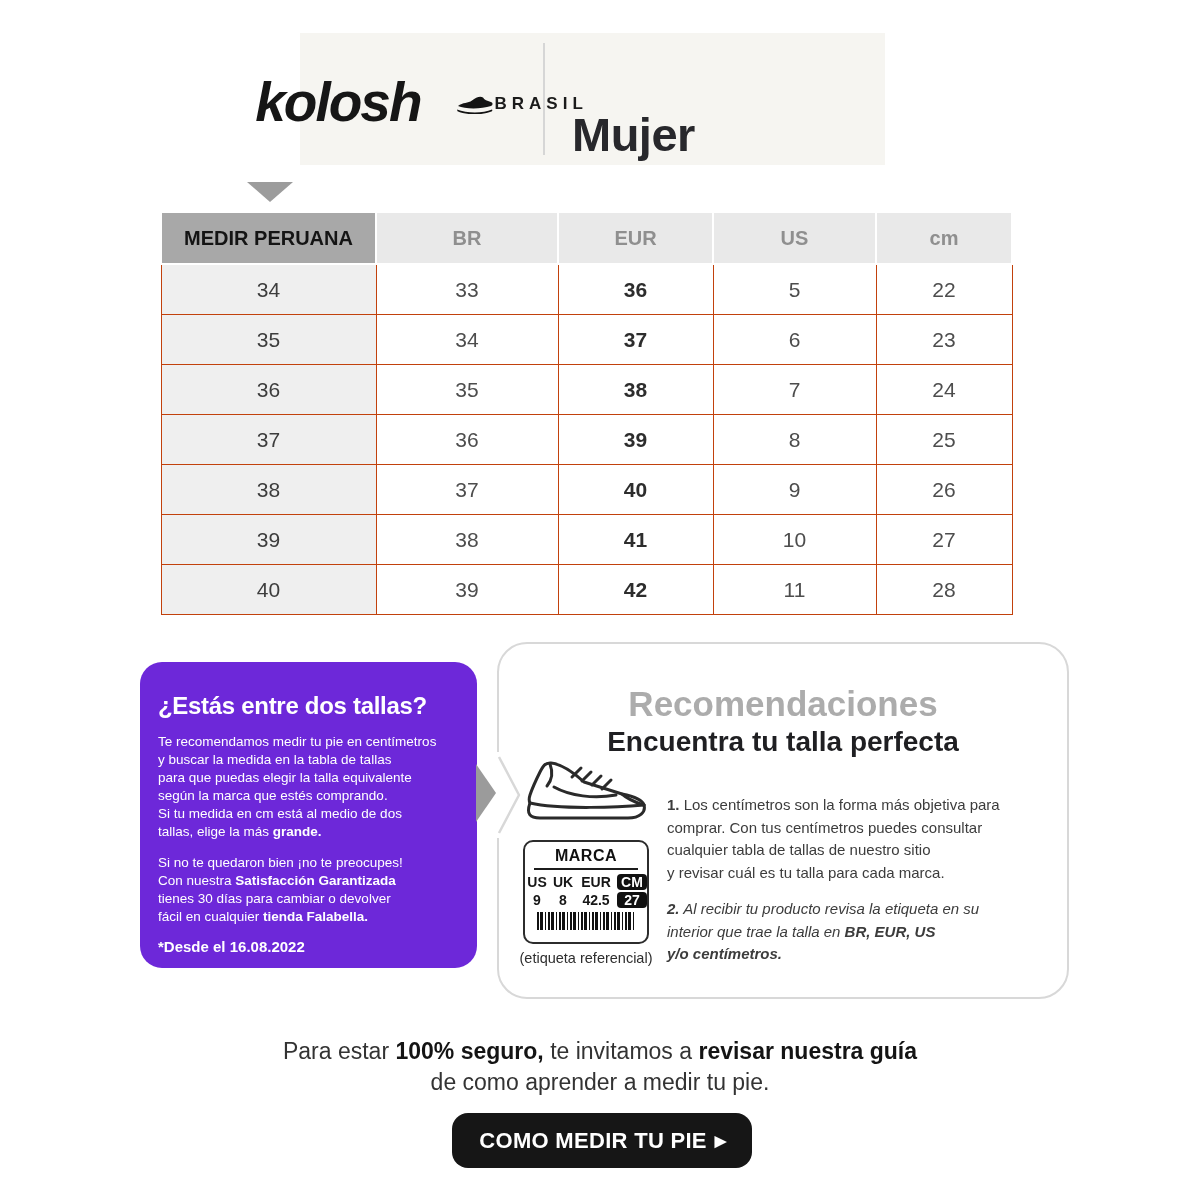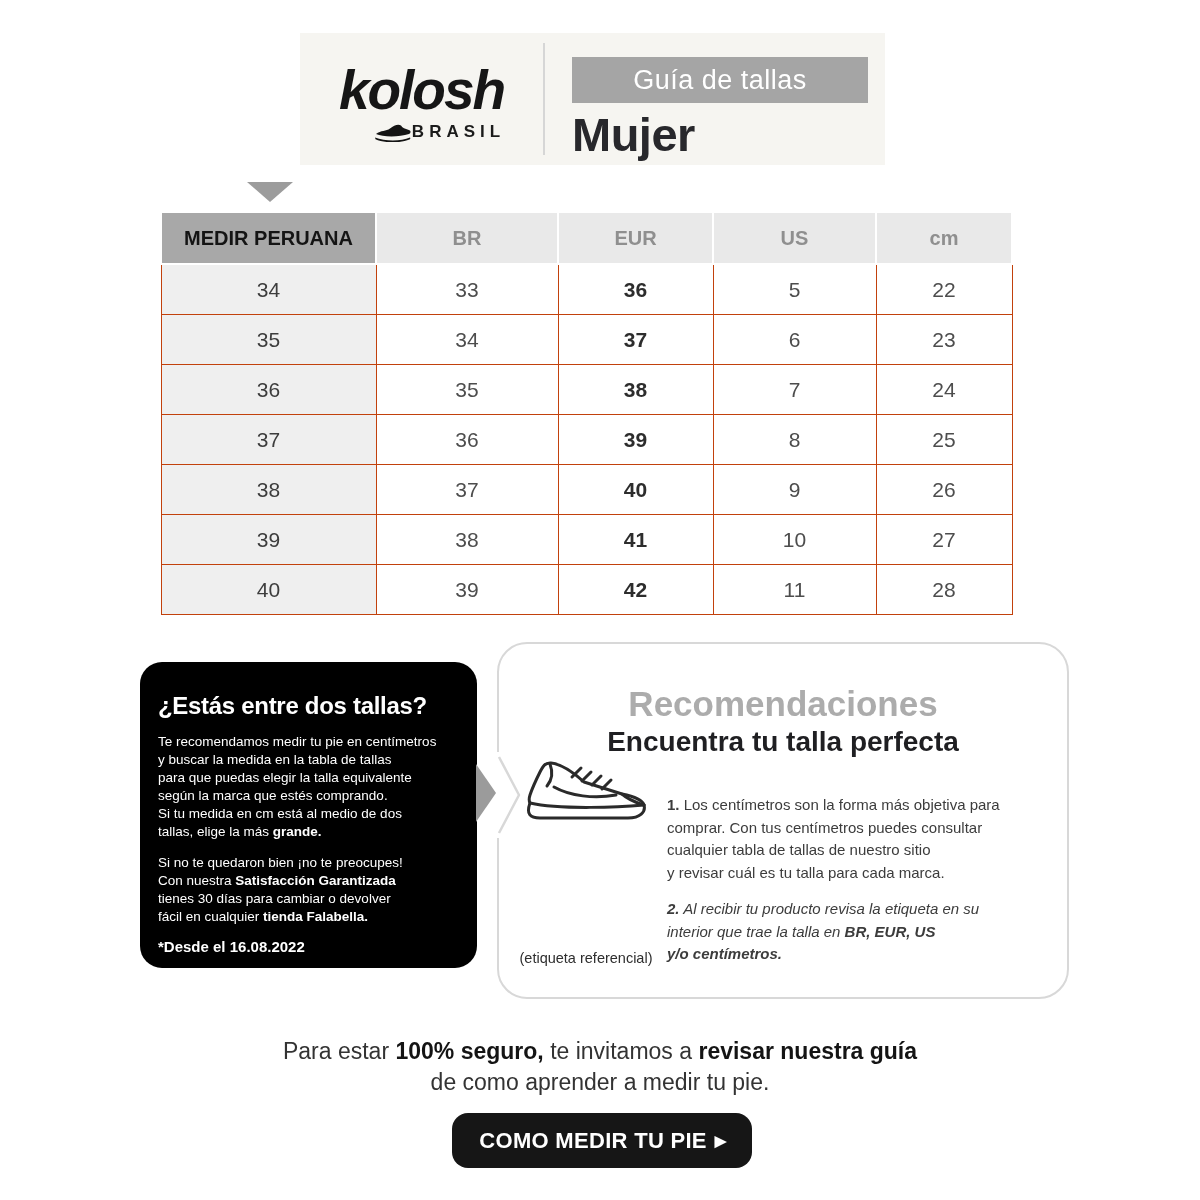--- a/index.html
+++ b/index.html
@@ -1,21 +1,21 @@
 <!DOCTYPE html>
 <html><head>
 <meta charset="utf-8">
 <style>
   html,body{margin:0;padding:0;background:#ffffff;}
   .page{position:relative;width:1200px;height:1200px;background:#fff;overflow:hidden;
         font-family:"Liberation Sans",sans-serif;color:#222;}
 
   
   .logo-card{position:absolute;left:300px;top:33px;width:585px;height:132px;background:#f6f5f1;display:flex;}
-  .brand{width:243px;display:flex;flex-direction:column;align-items:center;justify-content:center;padding-top:6px;}
+  .brand{width:243px;display:flex;flex-direction:row;align-items:center;justify-content:center;padding-top:6px;}
   .brand-name{font-size:55px;font-weight:800;font-style:italic;letter-spacing:-2px;color:#161616;line-height:1;}
   .brand-sub{display:flex;align-items:center;margin-top:4px;margin-left:36px;}
   .brand-sub span{font-size:17px;font-weight:600;letter-spacing:5px;color:#1b1b1b;}
   .hdr-divider{width:2px;background:#d6d6d6;margin:10px 0;}
   .head-right{flex:1;position:relative;}
   .banner{position:absolute;left:27px;top:24px;width:296px;height:46px;background:#a5a5a5;color:#ffffff;
           font-size:27px;display:flex;align-items:center;justify-content:center;letter-spacing:0.5px;}
   .gender{position:absolute;left:27px;top:74px;font-size:47px;font-weight:800;color:#28282c;letter-spacing:-0.5px;}
 
   
@@ -52,21 +52,21 @@
               row-gap:2px;margin-top:4px;text-align:center;font-size:14px;font-weight:700;color:#161616;}
   .inv{background:#111;color:#fff;border-radius:4px;padding:0 1px;}
   .barcode{width:98px;height:18px;margin:4px auto 0;
      background:repeating-linear-gradient(90deg,#111 0 2px,#fff 2px 3px,#111 3px 6px,#fff 6px 8px,#111 8px 9px,#fff 9px 11px);}
   .label-caption{position:absolute;left:6px;top:306px;width:162px;text-align:center;font-size:14.5px;color:#2e2e2e;}
 
   
   .card-notch{position:absolute;left:492px;top:752px;}
 
   
-  .bubble{position:absolute;left:140px;top:662px;width:337px;height:306px;background:#000000;border-radius:22px;
+  .bubble{position:absolute;left:140px;top:662px;width:337px;height:306px;background:#6d28d9;border-radius:22px;
           color:#ffffff;box-sizing:border-box;padding:30px 14px 0 18px;}
   .bubble-title{font-size:24px;font-weight:700;letter-spacing:-0.3px;}
   .bubble-p{margin-top:13px;font-size:13.5px;line-height:18px;white-space:pre-line;}
   .bubble-note{margin-top:12px;font-size:15px;font-weight:700;}
   .bubble-arrow{position:absolute;left:476px;top:764px;width:0;height:0;
        border-top:29px solid transparent;border-bottom:29px solid transparent;border-left:20px solid #9b9b9b;}
 
   
   .footer-text{position:absolute;left:0;right:0;top:1036px;text-align:center;font-size:23px;line-height:31px;
                color:#333;white-space:pre-line;}
@@ -87,21 +87,20 @@
       <div class="brand-sub">
         <svg width="38" height="20" viewBox="0 0 38 20">
           <path d="M2,12 C7,8 12,9.5 16,6.5 C20,3.5 24,1.5 27,3.5 C28,4.4 28,5.4 30,6.2 L35.5,8.2 C37,9 37,11 35,12 C25,15.2 9,15.2 2,12 Z" fill="#141414"></path>
           <path d="M1,15.5 C11,19.5 27,19.5 36,15.5 C36.6,16.2 36.4,17 35.5,17.6 C26,21.4 10,21.2 1.5,17.2 Z" fill="#141414"></path>
         </svg>
         <span>BRASIL</span>
       </div>
     </div>
     <div class="hdr-divider"></div>
     <div class="head-right">
-      <div class="banner">Guía de tallas</div>
       <div class="gender">Mujer</div>
     </div>
   </header>
 
   <div class="tri"></div>
 
   <table class="size-table">
     <colgroup>
       <col style="width:215px">
         <col style="width:182px">
@@ -190,20 +189,35 @@
     </svg>
 
     <div class="rec-item rec-item-1"><span class="b">1.</span><span> Los centímetros son la forma más objetiva para
 comprar. Con tus centímetros puedes consultar
 cualquier tabla de tallas de nuestro sitio
 y revisar cuál es tu talla para cada marca.</span></div>
     <div class="rec-item rec-item-2"><span class="b">2.</span><span> Al recibir tu producto revisa la etiqueta en su
 interior que trae la talla en </span><span class="b">BR, EUR, US
 y/o centímetros.</span></div>
 
+    <div class="label-box">
+      <div class="label-title">MARCA</div>
+      <div class="label-rule"></div>
+      <div class="label-grid">
+        <span>US</span>
+        <span>UK</span>
+        <span>EUR</span>
+        <span class="inv">CM</span>
+        <span>9</span>
+        <span>8</span>
+        <span>42.5</span>
+        <span class="inv">27</span>
+      </div>
+      <div class="barcode"></div>
+    </div>
     <div class="label-caption">(etiqueta referencial)</div>
   </section>
 
   <svg class="card-notch" width="34" height="86" viewBox="0 0 34 86">
     <rect x="0" y="0" width="14" height="86" fill="#ffffff"></rect>
     <path d="M7,5 L27,43 L7,81" fill="#ffffff" stroke="#d8d8d8" stroke-width="2.5" stroke-linejoin="round"></path>
   </svg>
 
   <aside class="bubble">
     <div class="bubble-title">¿Estás entre dos tallas?</div>

